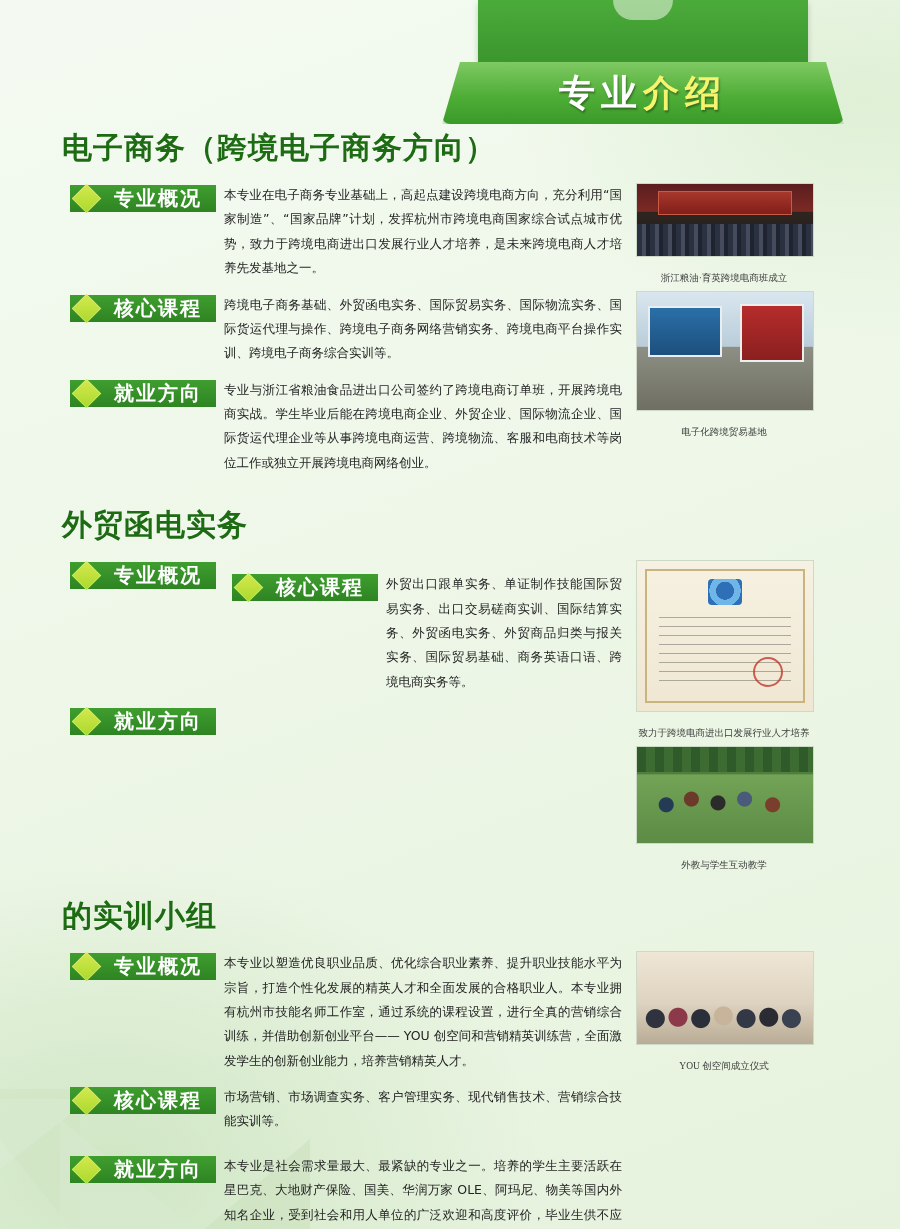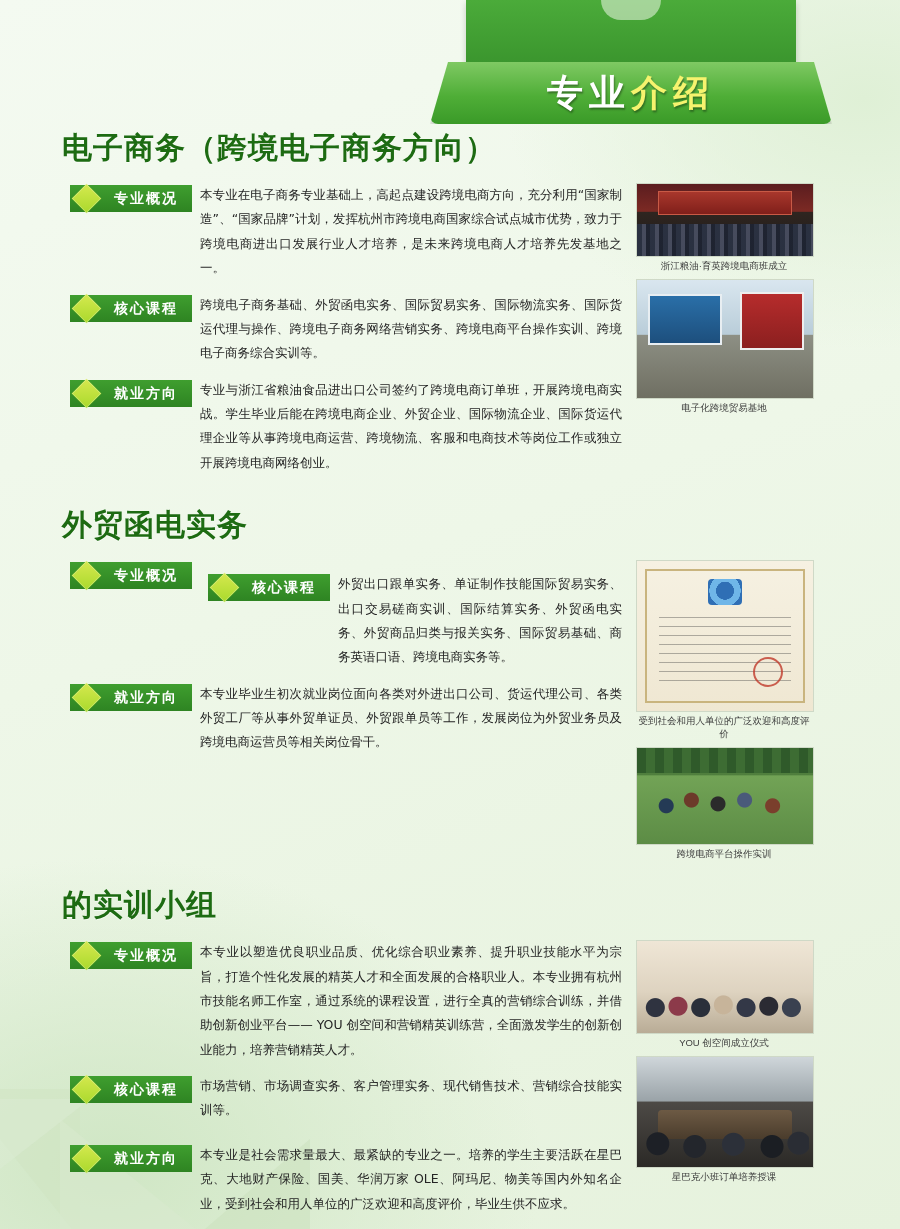--- a/index.html
+++ b/index.html
@@ -34,21 +34,21 @@
   }
   .tri1 { left: -40px; bottom: -10px; border-width: 0 120px 150px 0; border-color: transparent #cfe4c2 transparent transparent; }
   .tri2 { left: 60px; bottom: -20px; border-width: 130px 0 0 160px; border-color: transparent transparent transparent #d9ead0; }
   .tri3 { left: 170px; bottom: -30px; border-width: 0 0 120px 140px; border-color: transparent transparent #c9e0bb transparent; }
   .tri4 { left: 0px; bottom: 60px; border-width: 70px 90px 0 0; border-color: #dcecd3 transparent transparent transparent; }
 
   
   .banner-wrap {
     position: absolute;
     top: 0;
-    right: 104px;
+    right: 92px;
     width: 330px;
     height: 130px;
   }
   .banner-body {
     position: absolute;
     top: 0;
     left: 0;
     width: 330px;
     height: 112px;
     background: linear-gradient(180deg, #4bab3a 0%, #3e9a30 45%, #2f8426 100%);
@@ -123,21 +123,21 @@
 
   .block { margin-bottom: 12px; }
 
   .tag {
     position: relative;
     display: inline-block;
     height: 27px;
     padding: 0 14px 0 44px;
     background: linear-gradient(180deg, #3f9e2f 0%, #2e8422 100%);
     color: #ffffff;
-    font-size: 14px;
+    font-size: 20px;
     font-weight: bold;
     line-height: 27px;
     letter-spacing: 2px;
     margin-left: 8px;
     float: left;
     margin-right: 8px;
     margin-top: 2px;
     font-family: "DejaVu Sans", "Liberation Sans", sans-serif;
   }
   .tag::before {
@@ -171,22 +171,22 @@
     height: 72px;
     border: 1px solid #cfd9c7;
     overflow: hidden;
     position: relative;
     display: block;
   }
   .photo-cap {
     font-size: 9.5px;
     color: #3c3c3c;
     text-align: center;
-    padding-top: 3px;
-    font-family: Liberation Sans, sans-serif;
+    padding-top: 15px;
+    font-family: Liberation Serif, serif;
   }
 
   
   .ph-hall {
     background:
       linear-gradient(180deg, #5b1d1f 0%, #7c2a24 38%, #2f2520 39%, #1d1a18 100%);
   }
   .ph-hall::after {
     content: "";
     position: absolute;
@@ -393,39 +393,36 @@
 
           <div class="block">
             <div class="tag">核心课程</div>
             <div class="para-wrap">
               <div class="para">外贸出口跟单实务、单证制作技能国际贸易实务、出口交易磋商实训、国际结算实务、外贸函电实务、外贸商品归类与报关实务、国际贸易基础、商务英语口语、跨境电商实务等。</div>
             </div>
           </div>
 
           <div class="block">
             <div class="tag">就业方向</div>
-            <div class="para-wrap">
-              <div class="para">本专业毕业生初次就业岗位面向各类对外进出口公司、货运代理公司、各类外贸工厂等从事外贸单证员、外贸跟单员等工作，发展岗位为外贸业务员及跨境电商运营员等相关岗位骨干。</div>
-            </div>
           </div>
 
         </div>
         <div class="col-media">
           <div class="photo">
             <div class="photo-img ph-cert">
               <div class="cert-lines"></div>
               <div class="cert-seal"></div>
             </div>
-            <div class="photo-cap">受到社会和用人单位的广泛欢迎和高度评价</div>
+            <div class="photo-cap">致力于跨境电商进出口发展行业人才培养</div>
           </div>
           <div class="photo">
             <div class="photo-img ph-lawn">
               <div class="lawn-people"></div>
             </div>
-            <div class="photo-cap">跨境电商平台操作实训</div>
+            <div class="photo-cap">外教与学生互动教学</div>
           </div>
         </div>
       </div>
     </div>
 
     <div class="section">
       <h2 class="sec-title">的实训小组</h2>
       <div class="sec-body">
         <div class="col-text">
 
@@ -453,25 +450,18 @@
           </div>
 
         </div>
         <div class="col-media">
           <div class="photo">
             <div class="photo-img ph-team">
               <div class="team-row"></div>
             </div>
             <div class="photo-cap">YOU 创空间成立仪式</div>
           </div>
-          <div class="photo">
-            <div class="photo-img ph-class">
-              <div class="class-desk"></div>
-              <div class="class-people"></div>
-            </div>
-            <div class="photo-cap">星巴克小班订单培养授课</div>
-          </div>
         </div>
       </div>
     </div>
 
   </div>
 </div>
 
 </body></html>

